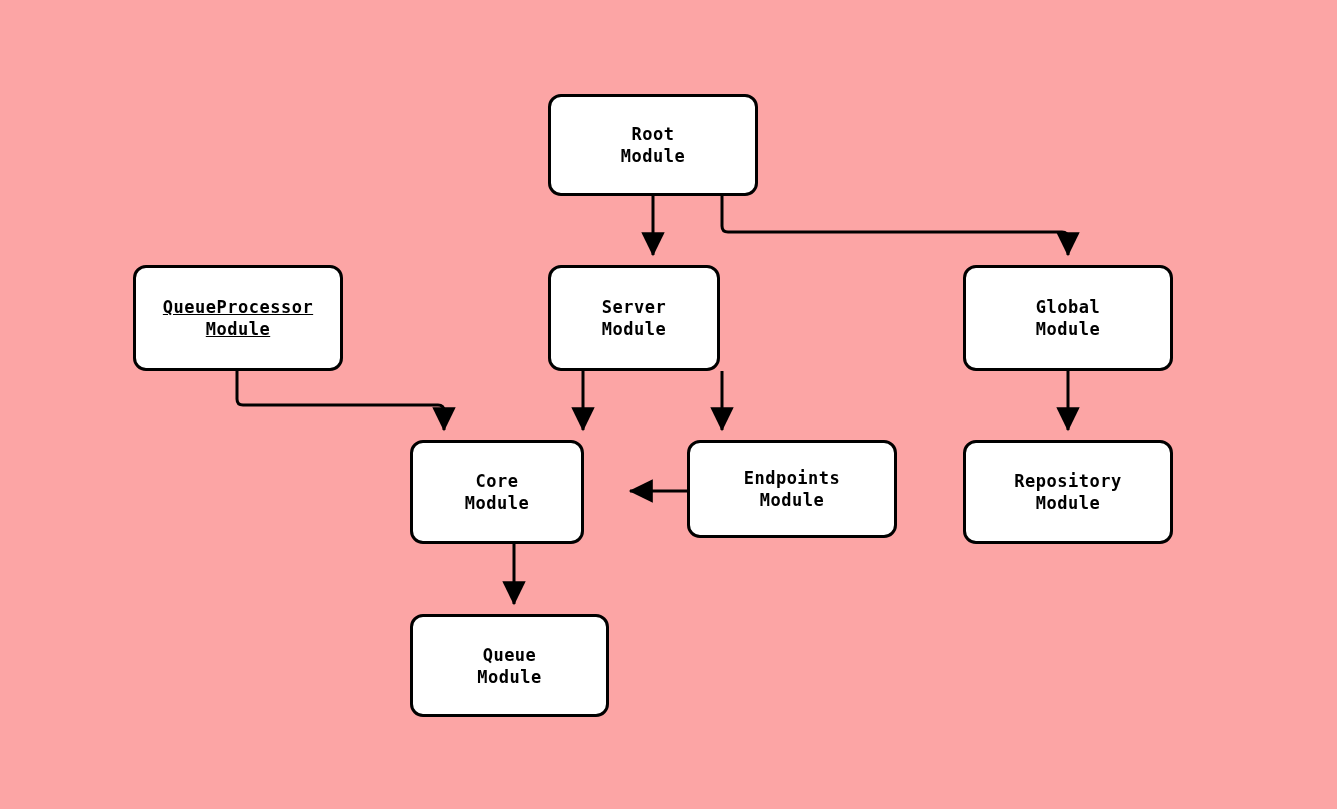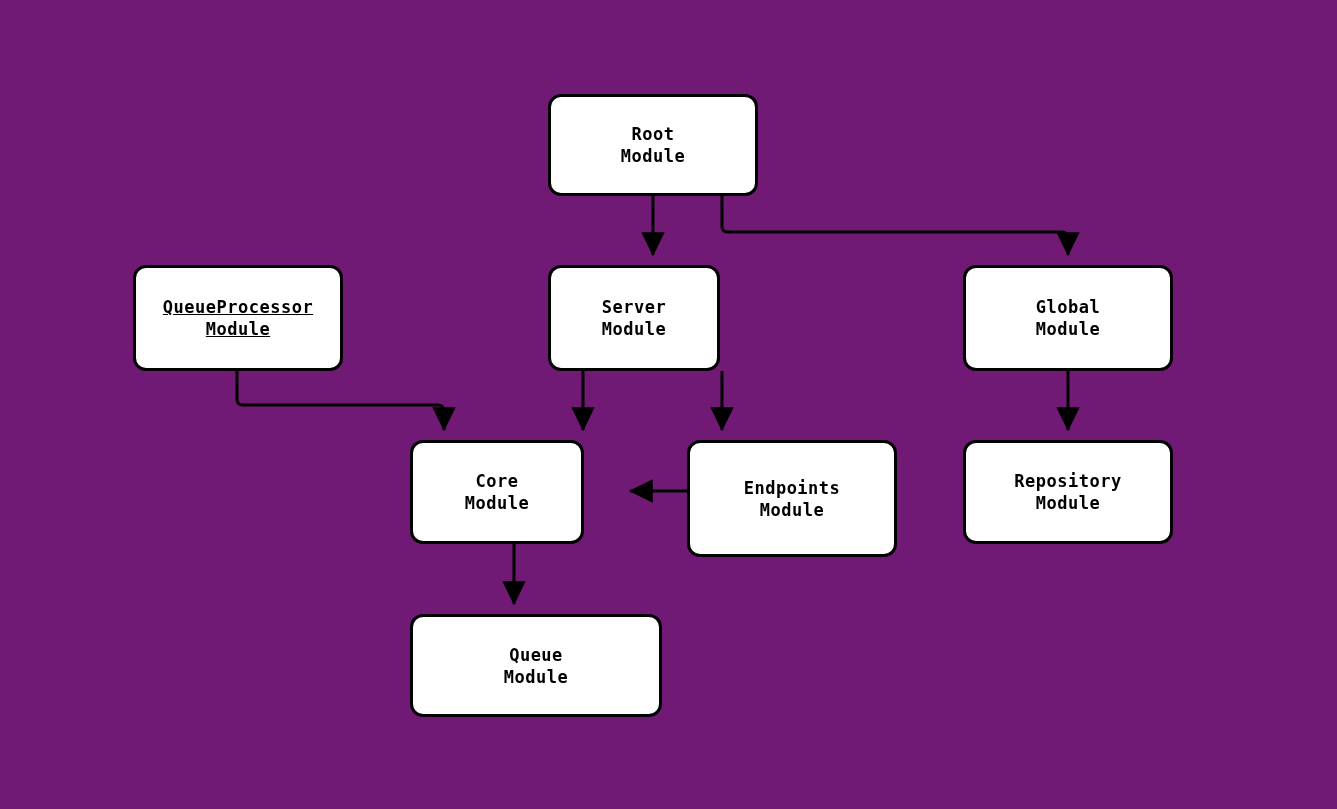--- a/index.html
+++ b/index.html
@@ -11,21 +11,21 @@
   body {
     width: 1337px;
     height: 809px;
     overflow: hidden;
     font-family: "DejaVu Sans Mono", "Liberation Mono", monospace;
   }
   #diagram-root {
     position: relative;
     width: 1337px;
     height: 809px;
-    background: #701a75;
+    background: #fca5a5;
   }
   #edge-layer {
     position: absolute;
     left: 0;
     top: 0;
     width: 1337px;
     height: 809px;
     pointer-events: none;
   }
   .node {
@@ -92,28 +92,28 @@
   <div class="node" style="left: 963px; top: 265px; width: 210px; height: 106px; text-align: center;">
     <div class="node-line">Global</div>
     <div class="node-line">Module</div>
   </div>
 
   <div class="node" style="left: 410px; top: 440px; width: 174px; height: 104px;">
     <div class="node-line">Core</div>
     <div class="node-line">Module</div>
   </div>
 
-  <div class="node" style="left: 687px; top: 440px; width: 210px; height: 117px;">
+  <div class="node" style="left: 687px; top: 440px; width: 210px; height: 98px;">
     <div class="node-line">Endpoints</div>
     <div class="node-line">Module</div>
   </div>
 
   <div class="node" style="left: 963px; top: 440px; width: 210px; height: 104px;">
     <div class="node-line">Repository</div>
     <div class="node-line">Module</div>
   </div>
 
-  <div class="node" style="left: 410px; top: 614px; width: 252px; height: 103px;">
+  <div class="node" style="left: 410px; top: 614px; width: 199px; height: 103px;">
     <div class="node-line">Queue</div>
     <div class="node-line">Module</div>
   </div>
 
 </div>
 
 </body></html>

